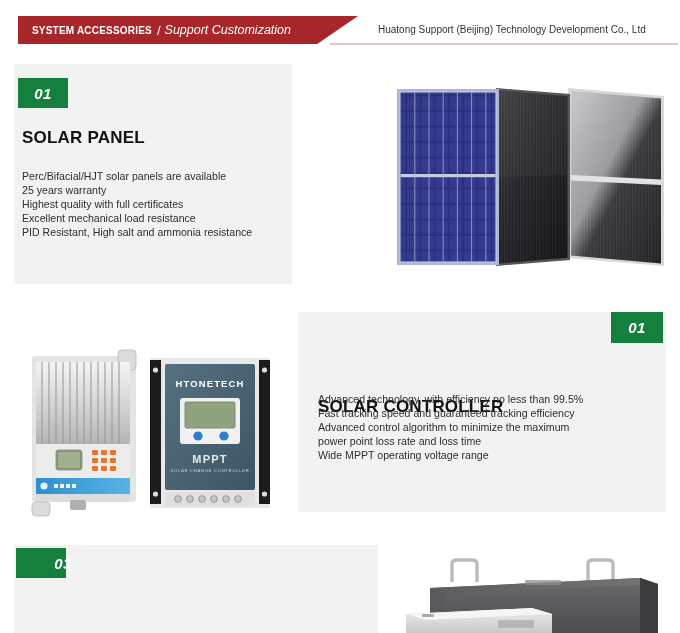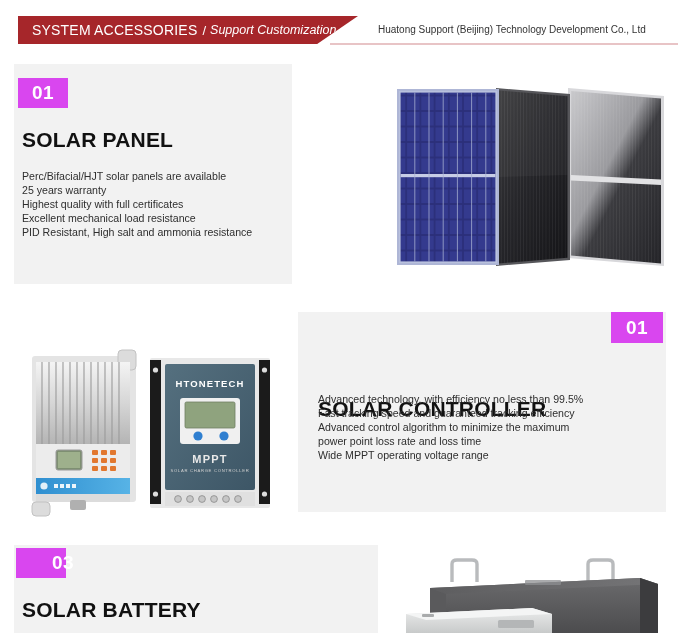--- a/index.html
+++ b/index.html
@@ -32,22 +32,22 @@
     width: 340px; height: 28px;
     background: #A6262A;
     color: #ffffff;
     display: flex;
     align-items: center;
     padding-left: 14px;
     clip-path: polygon(0 0, 100% 0, 88% 100%, 0 100%);
   }
 
   .banner-main {
-    font-size: 14px;
-    font-weight: normal;
+    font-size: 10px;
+    font-weight: bold;
     letter-spacing: 0.2px;
     white-space: nowrap;
   }
   .banner-sep {
     font-size: 13px;
     font-weight: normal;
     margin: 0 4px 0 5px;
   }
   .banner-sub {
     font-size: 12.5px;
@@ -71,33 +71,34 @@
   }
 
   
   .card {
     position: absolute;
     background: #F2F2F2;
   }
 
   .badge {
     position: absolute;
-    background: #d946ef;
+    background: #15803d;
     color: #ffffff;
-    font-size: 19px;
+    font-size: 15px;
     font-weight: bold;
     display: flex;
     align-items: center;
     justify-content: center;
     letter-spacing: 0.5px;
+    font-style: italic;
   }
 
   .heading {
     position: absolute;
-    font-size: 21px;
+    font-size: 17px;
     font-weight: bold;
     color: #111111;
     letter-spacing: 0.2px;
     white-space: nowrap;
   }
 
   .bodytext {
     position: absolute;
     font-size: 10.6px;
     color: #2e2e2e;
@@ -309,21 +310,20 @@
           <circle cx="196" cy="157" r="3.4" fill="#c6c6c6" stroke="#8a8a8a" stroke-width="0.8"></circle>
           <circle cx="208" cy="157" r="3.4" fill="#c6c6c6" stroke="#8a8a8a" stroke-width="0.8"></circle>
           <circle cx="220" cy="157" r="3.4" fill="#c6c6c6" stroke="#8a8a8a" stroke-width="0.8"></circle>
         </g>
       </g>
     </svg>
   </div>
 
   <div class="card" id="card3"></div>
   <div class="badge" id="badge3">03</div>
-  <div class="heading" id="head3">SOLAR BATTERY</div>
 
   <div id="batt-img">
     <svg width="266" height="81" viewBox="0 0 266 81">
       <defs>
         <linearGradient id="battBody" x1="0" y1="0" x2="0" y2="1">
           <stop offset="0%" stop-color="#6b6b6d"></stop>
           <stop offset="100%" stop-color="#4c4c4e"></stop>
         </linearGradient>
         <linearGradient id="battLid" x1="0" y1="0" x2="1" y2="0">
           <stop offset="0%" stop-color="#5d5d5f"></stop>

